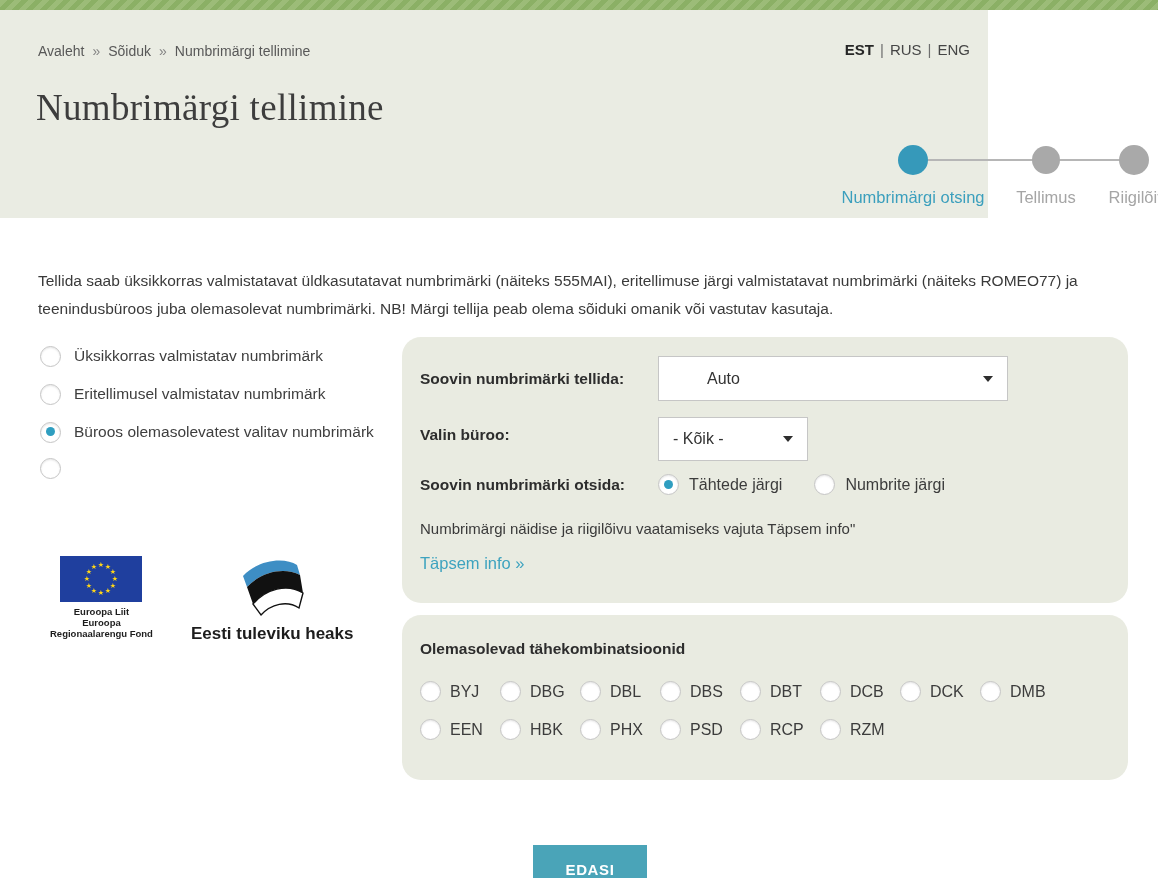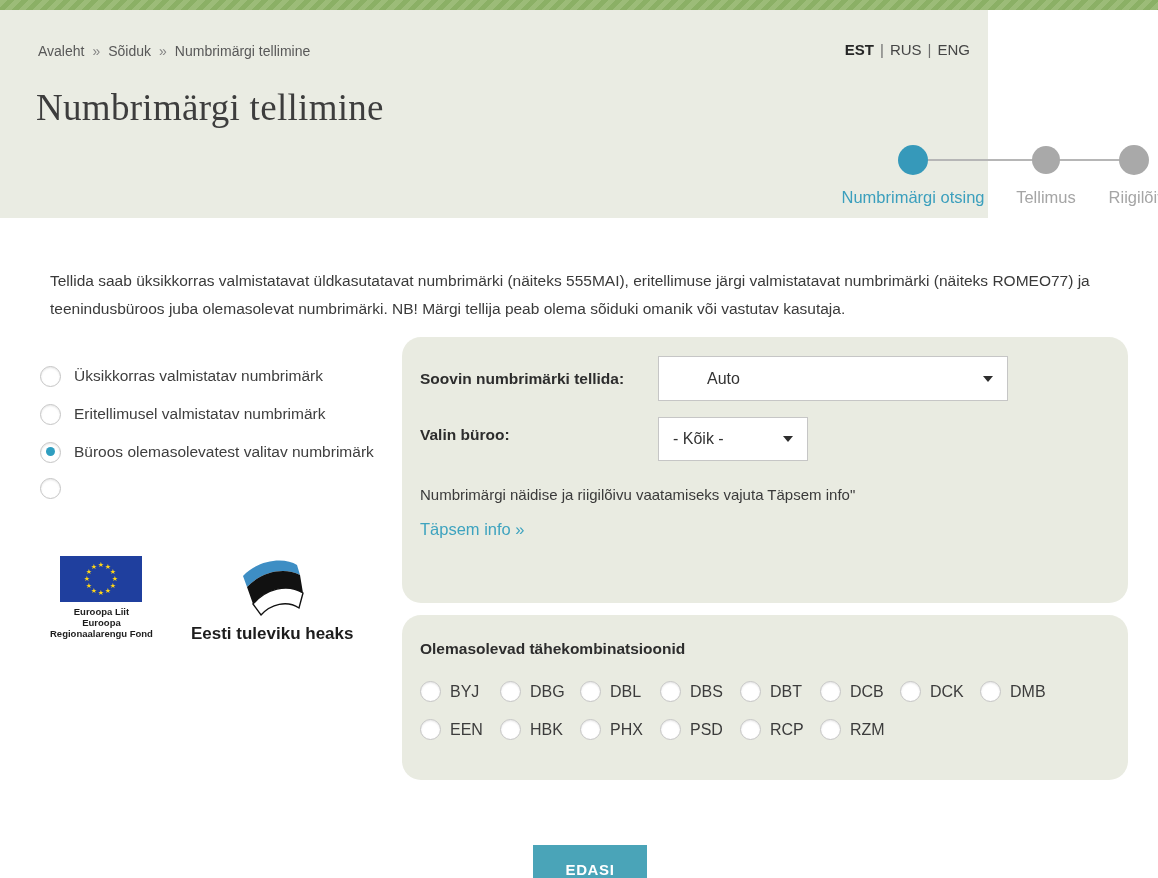--- a/index.html
+++ b/index.html
@@ -29,23 +29,23 @@
   .step-dot.active{background:#3699ba;}
   .step-dot.s0{left:898px;top:135px;width:30px;height:30px;}
   .step-dot.s1{left:1032px;top:136px;width:28px;height:28px;}
   .step-dot.s2{left:1119px;top:135px;width:30px;height:30px;}
   .step-label{position:absolute;top:178px;transform:translateX(-50%);font-size:16.5px;color:#a5a5a5;white-space:nowrap;cursor:pointer;}
   .step-label.active{color:#3b9fbd;}
   .step-label.s0{left:913px;}
   .step-label.s1{left:1046px;}
   .step-label.s2{left:1137px;}
   
-  .intro{position:absolute;left:50px;top:251px;width:1098px;font-size:15.5px;line-height:28px;color:#3a3a3a;}
-  
-  .plate-types{position:absolute;left:40px;top:344px;width:360px;margin-top:20px;}
+  .intro{position:absolute;left:38px;top:251px;width:1098px;font-size:15.5px;line-height:28px;color:#3a3a3a;}
+  
+  .plate-types{position:absolute;left:40px;top:344px;width:360px;}
   .pt-item{display:flex;align-items:center;margin-bottom:14px;cursor:pointer;}
   .pt-item .rb{margin-right:13px;}
   .pt-label{font-size:15.5px;line-height:24px;color:#3e3e3e;}
   
   .rb{width:19px;height:19px;border-radius:50%;background:#fff;border:1px solid #c5c5c5;
       box-shadow:inset 0 1px 2px rgba(0,0,0,0.10);position:relative;flex:none;cursor:pointer;}
   .rb.sel::after{content:'';position:absolute;left:4.5px;top:4.5px;width:9px;height:9px;border-radius:50%;background:#2f9ec0;}
   
   .logos{position:absolute;left:50px;top:556px;display:flex;align-items:flex-start;gap:38px;}
   .logo-block{display:flex;flex-direction:column;align-items:center;}
@@ -163,20 +163,33 @@
         <span class="caret"></span>
       </div>
     </div>
     <div class="form-row row2">
       <div class="form-label">Valin büroo:</div>
       <div class="select select-bureau">
         <span>- Kõik -</span>
         <span class="caret"></span>
       </div>
     </div>
+    <div class="form-row row3">
+      <div class="form-label">Soovin numbrimärki otsida:</div>
+      <div class="search-radios" id="search-radios-root">
+          <span class="sr-item">
+            <span class="rb sel"></span>
+            <span class="sr-label">Tähtede järgi</span>
+          </span>
+          <span class="sr-item">
+            <span class="rb"></span>
+            <span class="sr-label">Numbrite järgi</span>
+          </span>
+        </div>
+    </div>
     <div class="hint">Numbrimärgi näidise ja riigilõivu vaatamiseks vajuta Täpsem info"</div>
     <a class="more-info">Täpsem info »</a>
   </div>
 </div>
 
 <div class="panel panel-combos">
   <div class="panel-inner">
     <div class="combos-title">Olemasolevad tähekombinatsioonid</div>
     <div class="combos" id="combos-root">
         <span class="combo-item">

